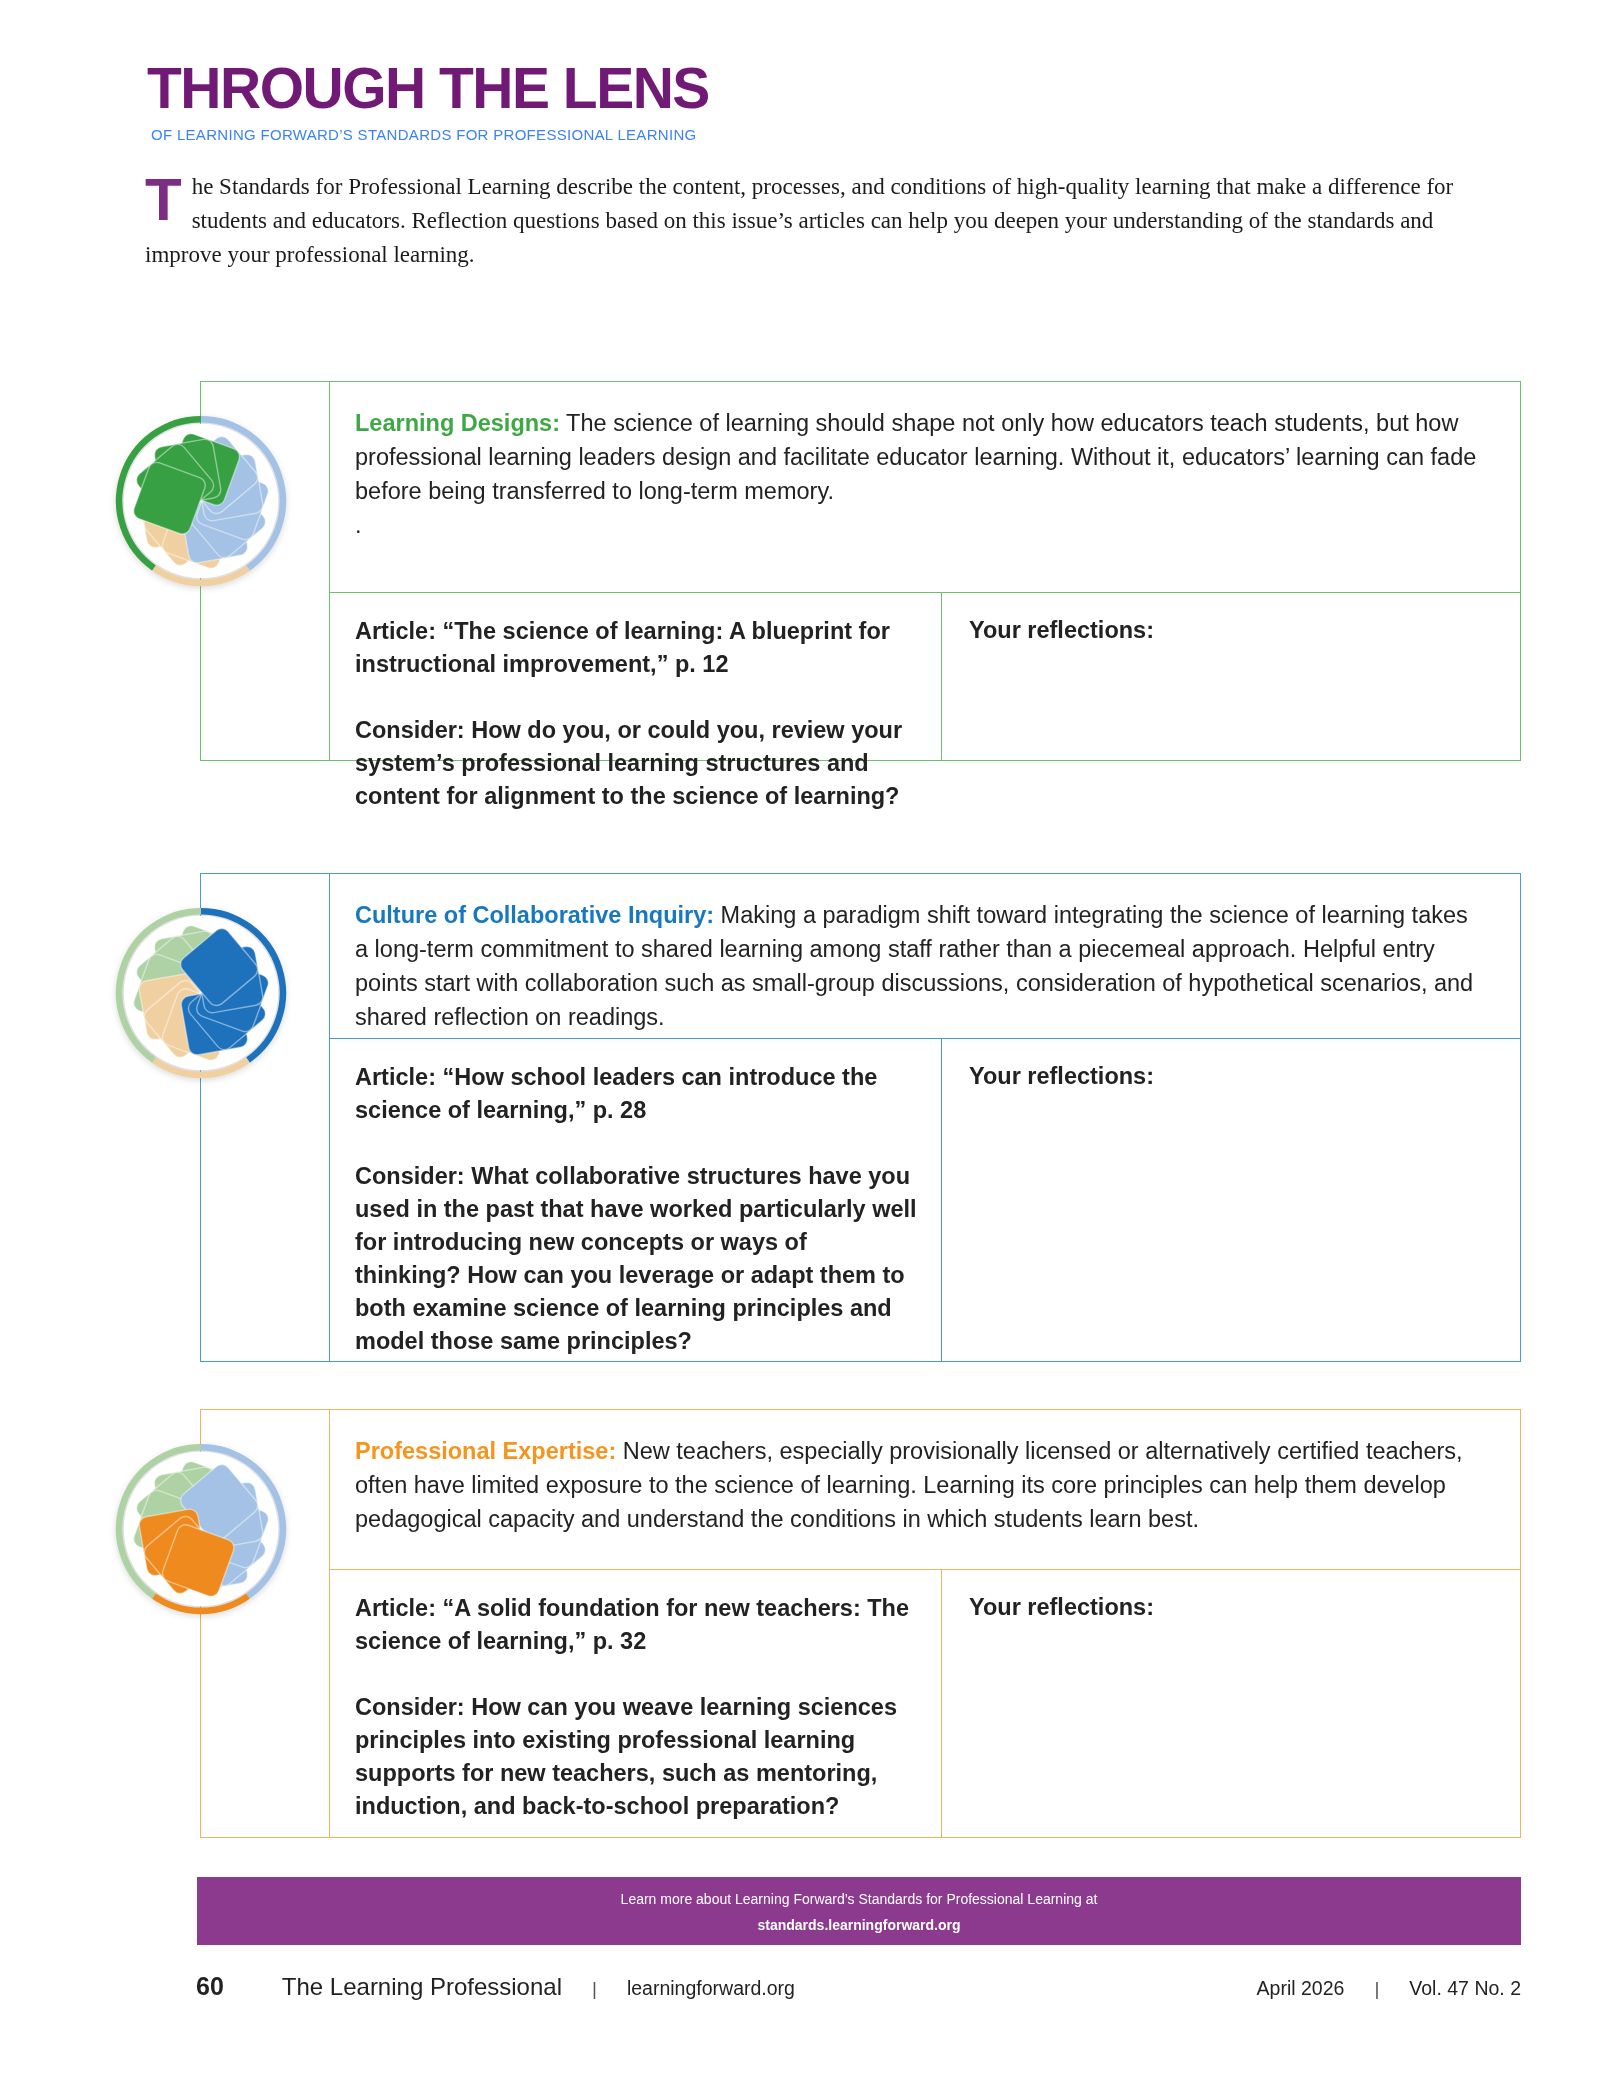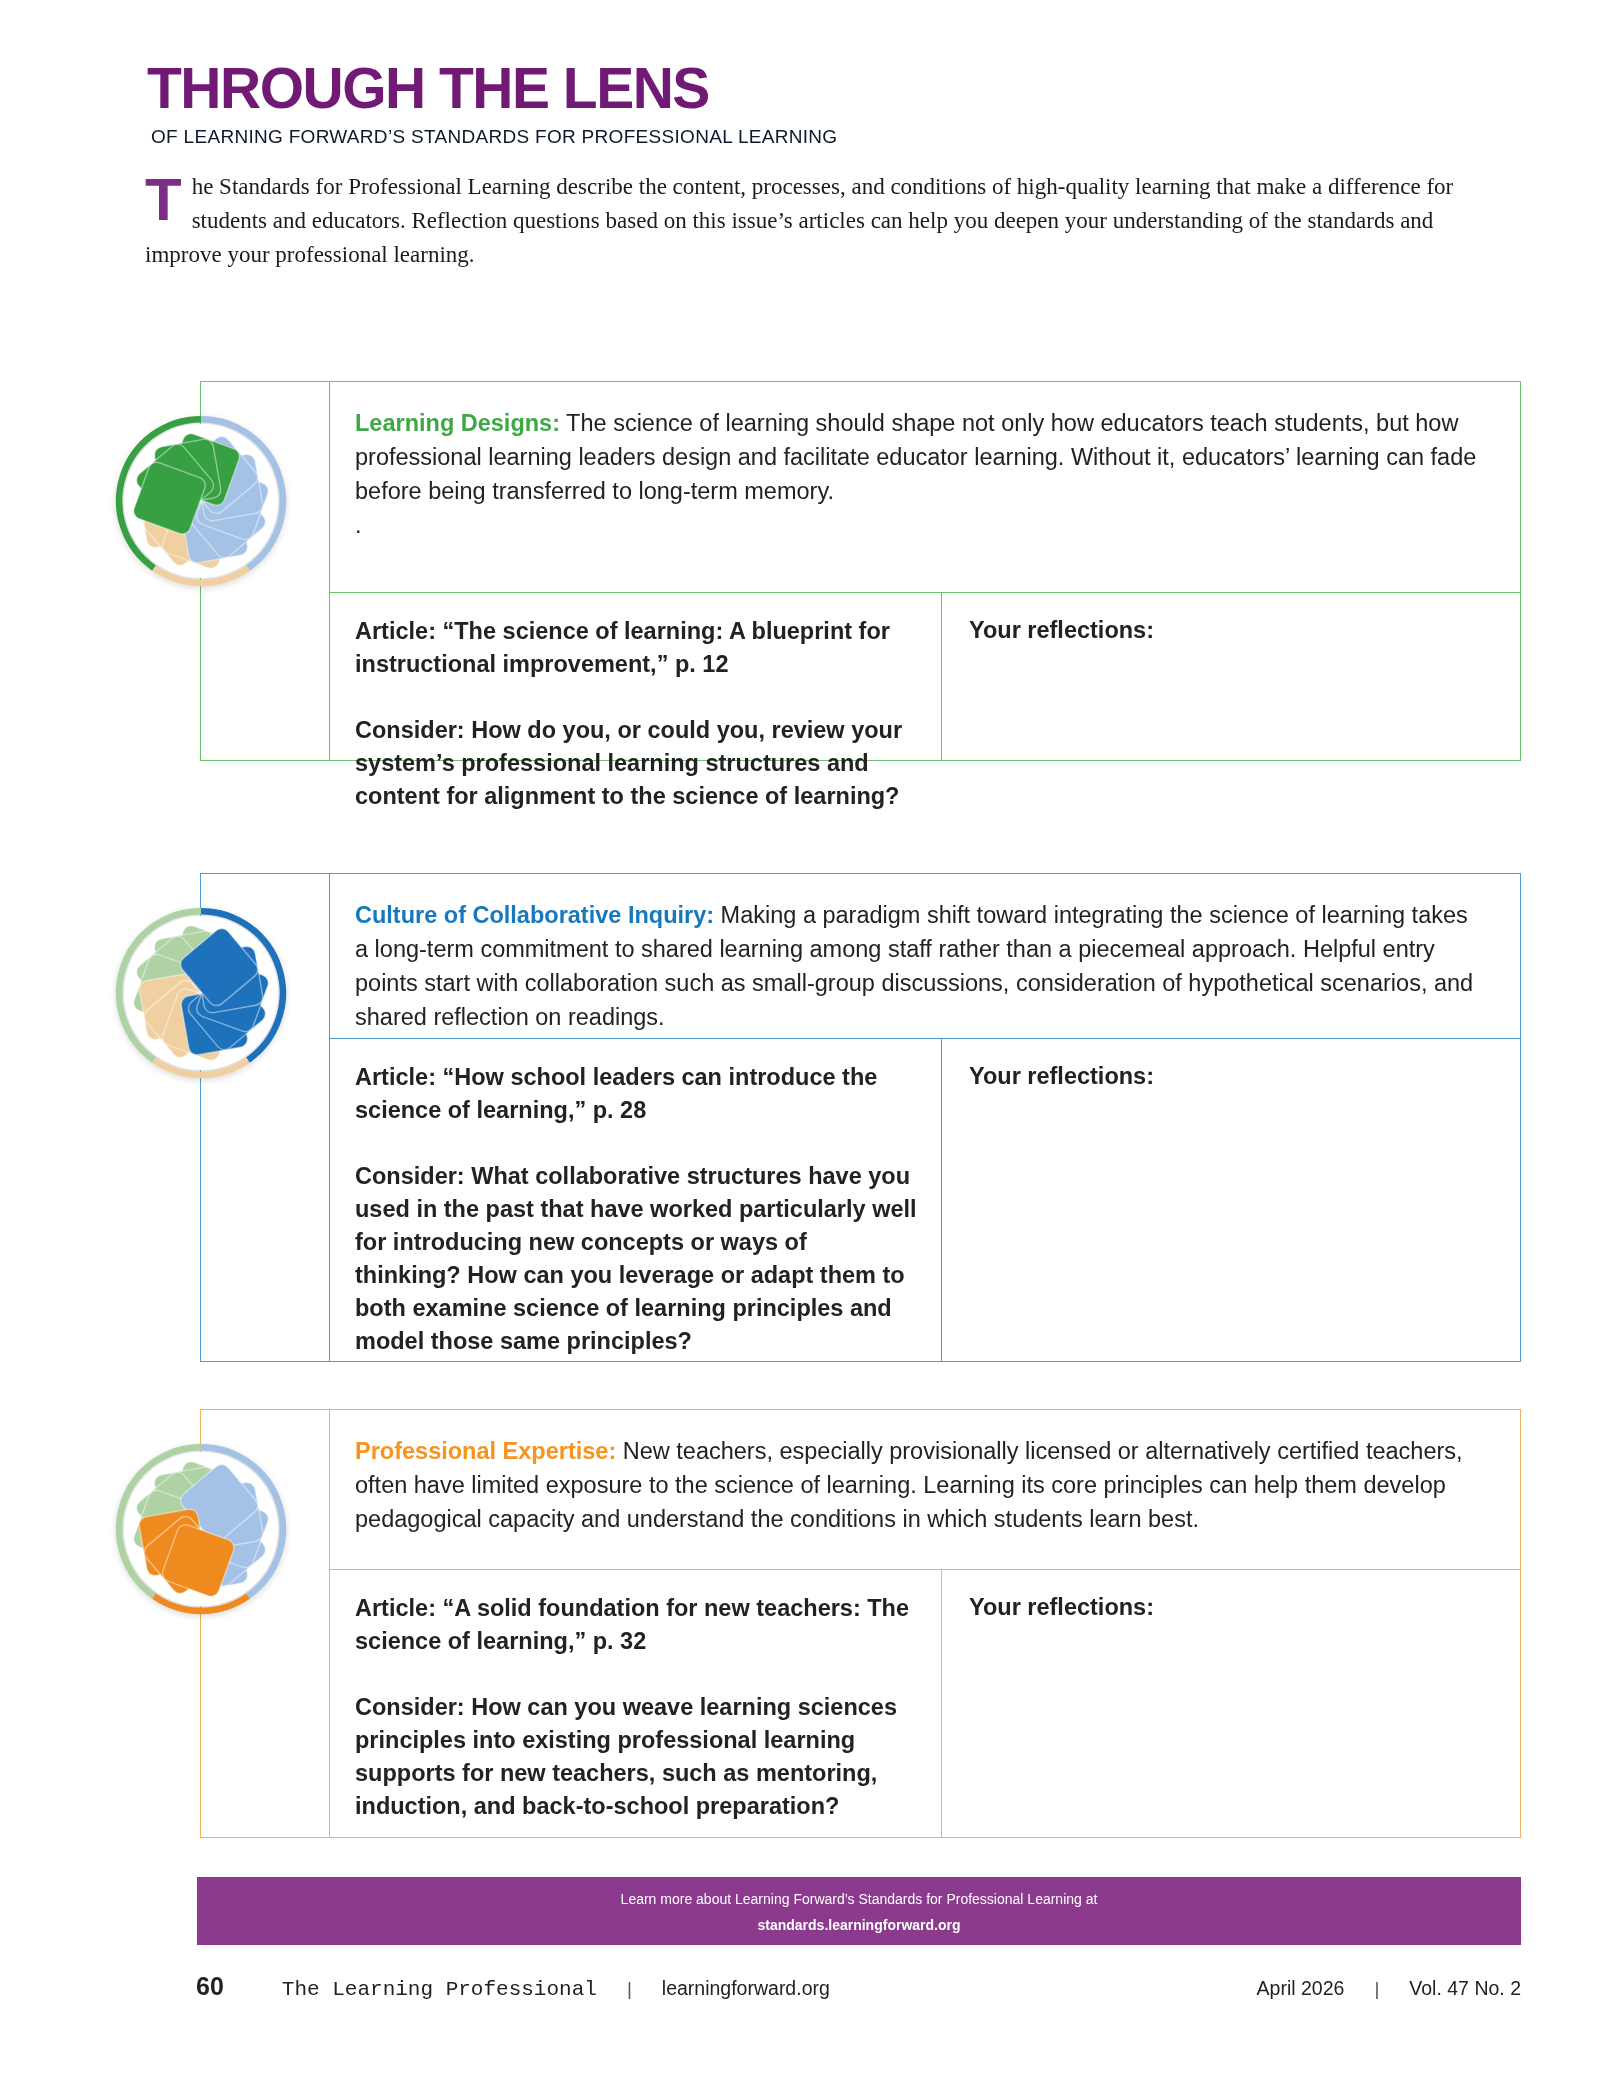--- a/index.html
+++ b/index.html
@@ -7,21 +7,21 @@
     position:relative;width:1617px;height:2100px;background:#ffffff;
     font-family:"Liberation Sans",sans-serif;color:#222;overflow:hidden;margin:0 auto;
   }
   
   .title{
     position:absolute;left:147px;top:60px;
     font-size:57px;font-weight:bold;letter-spacing:-1.5px;line-height:1;
   }
   .subtitle{
     position:absolute;left:151px;top:126px;
-    font-size:19px;color:#0f172a;letter-spacing:.3px;
+    font-size:15px;color:#3b82f6;letter-spacing:.3px;
   }
   .intro{
     position:absolute;left:145px;top:170px;width:1362px;
     font-family:"Liberation Serif",serif;font-size:23px;line-height:34px;color:#1b1b1b;
   }
   .dropcap{
     float:left;font-family:"Liberation Sans",sans-serif;font-weight:bold;
     font-size:60px;line-height:50px;margin:5px 10px 0 0;
   }
   
@@ -58,21 +58,21 @@
     color:#fff;text-align:center;box-sizing:border-box;padding-top:9px;
     font-size:14px;line-height:26px;
   }
   .banner .b2{font-weight:bold;}
   .footer{
     position:absolute;left:196px;top:1972px;width:1325px;
     display:flex;justify-content:space-between;align-items:baseline;
   }
   .f-left,.f-right{display:flex;align-items:baseline;gap:14px;}
   .pageno{font-weight:bold;font-size:25px;margin-right:44px;}
-  .pub{font-size:21px;font-family:Liberation Mono, monospace;}
+  .pub{font-size:24px;}
   .site{font-size:19.5px;}
   .issue{font-size:19.5px;}
   .sep{color:#555;margin:0 16px;font-size:19px;}
 </style>
 </head>
 <body>
 
 <div class="page">
 
   <div class="title" style="color: #701a75; text-align: center;">THROUGH THE LENS</div>

